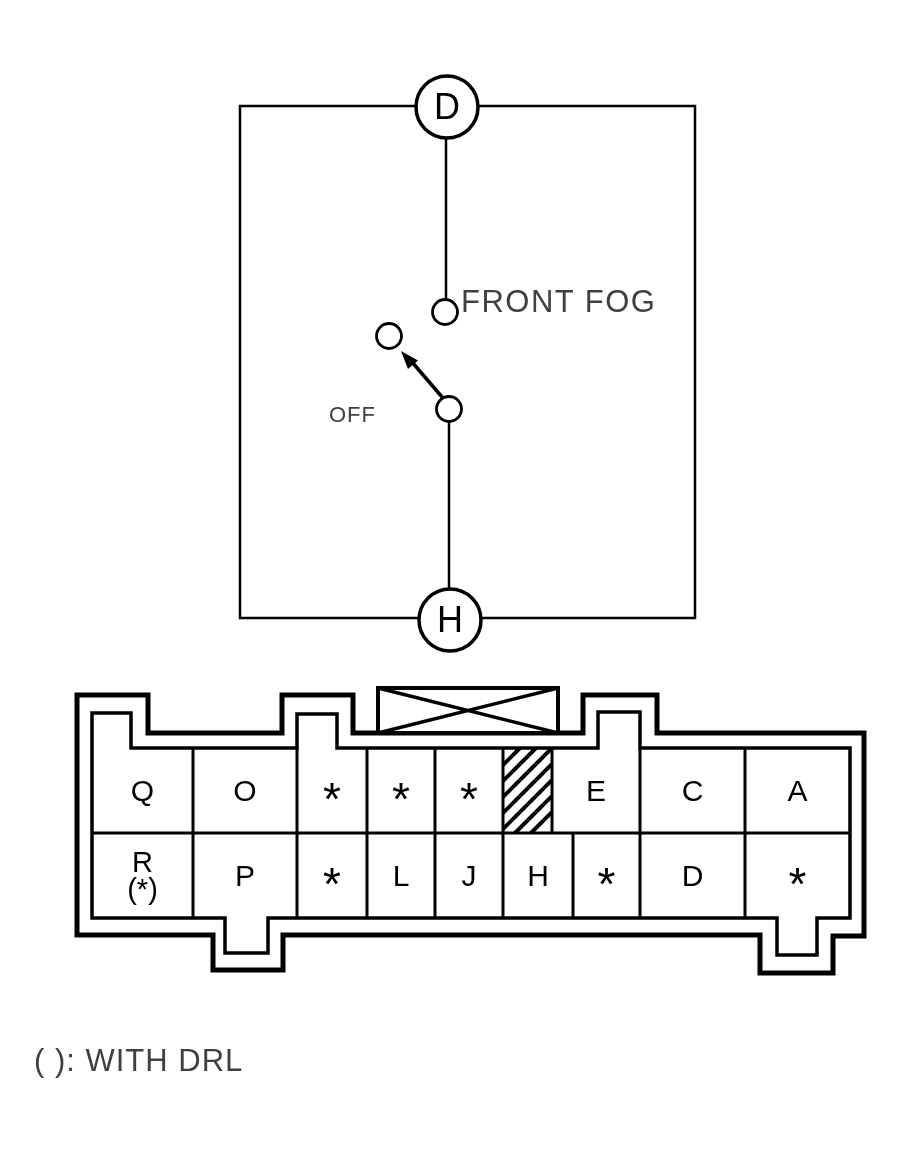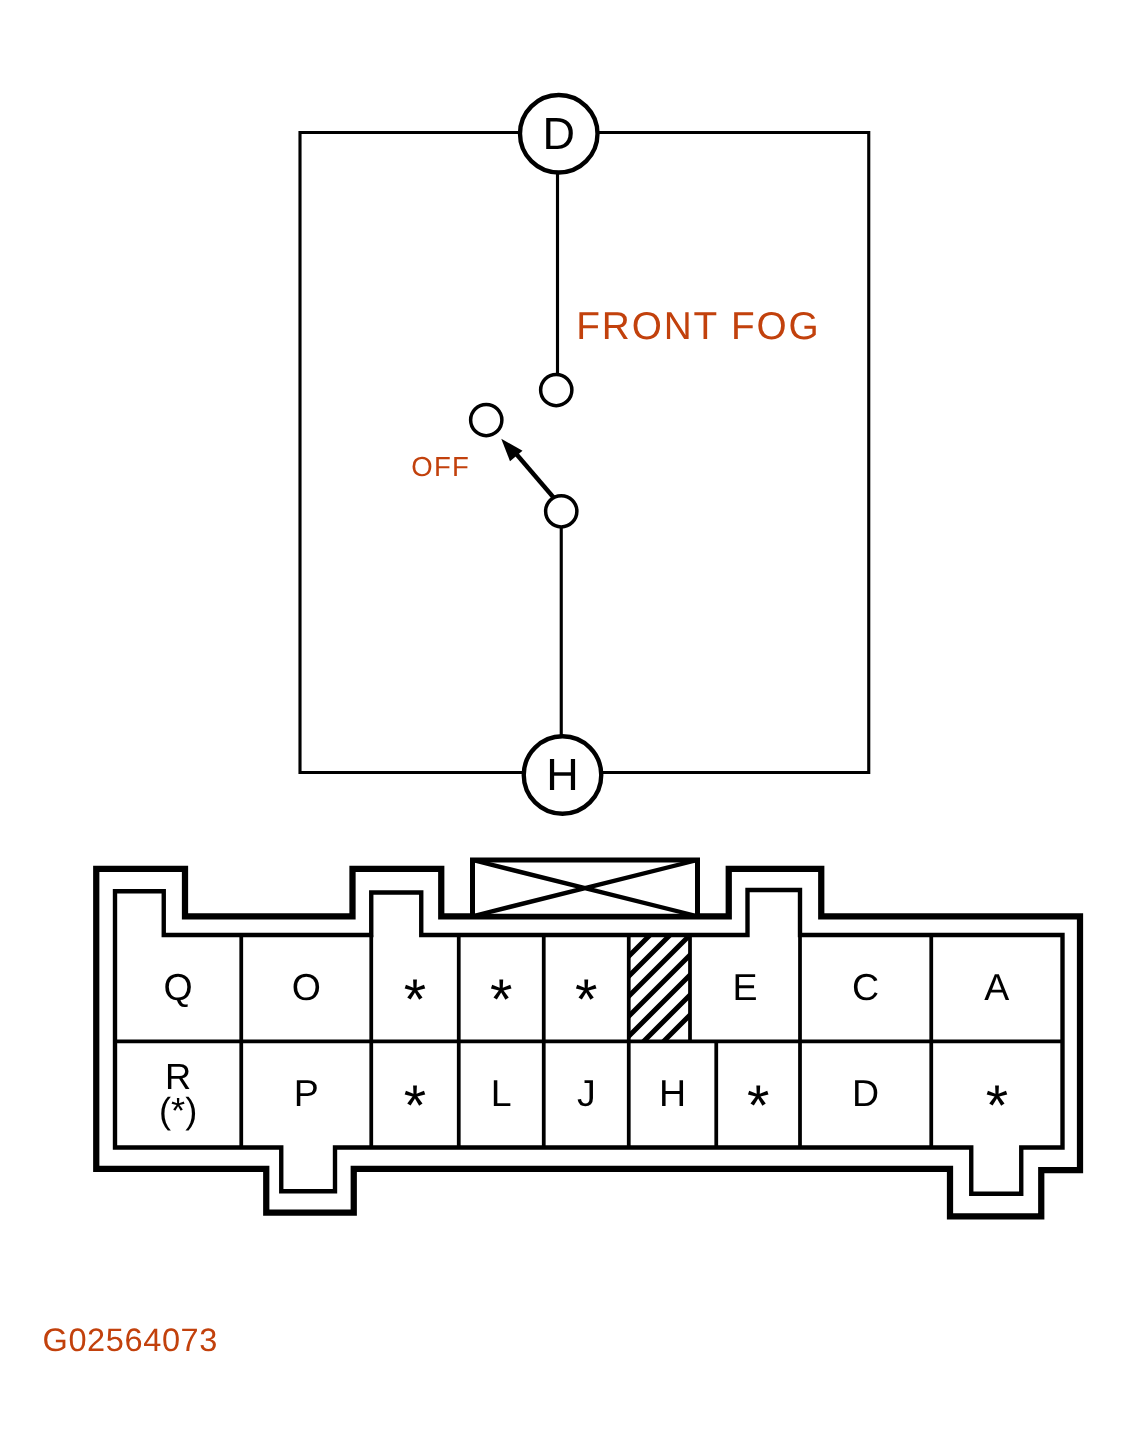--- a/index.html
+++ b/index.html
@@ -1,21 +1,21 @@
 <!DOCTYPE html>
 <html><head>
 <meta charset="utf-8">
 <style>
   html,body{margin:0;padding:0;background:#fff;}
   #canvas{
     position:relative;width:903px;height:1160px;background:#fff;overflow:hidden;
     font-family:"Liberation Sans",sans-serif;color:#000;
   }
   #linework{position:absolute;left:0;top:0;}
-  .lbl{position:absolute;color:#c2410c;white-space:nowrap;}
+  .lbl{position:absolute;color:#404040;white-space:nowrap;margin-top:41px;}
   .term{
     position:absolute;width:64px;height:48px;display:flex;align-items:center;justify-content:center;
     font-size:36px;line-height:1;
   }
   .comp-lbl{left:461px;top:243px;font-size:31px;letter-spacing:1.5px;}
   .off-lbl{left:329px;top:361px;font-size:22px;letter-spacing:1px;}
   .legend-lbl{left:34px;top:1002px;font-size:31px;letter-spacing:1px;}
   .figid-lbl{left:34px;top:1057px;font-size:26px;letter-spacing:.5px;}
   .cell{
     position:absolute;display:flex;align-items:center;justify-content:center;
@@ -88,14 +88,14 @@
 (*)</div>
   <div class="cell" style="left:193px;top:833px;width:104px;height:85px;">P</div>
   <div class="cell ast" style="left:297px;top:833px;width:70px;height:85px;">*</div>
   <div class="cell" style="left:367px;top:833px;width:68px;height:85px;">L</div>
   <div class="cell" style="left:435px;top:833px;width:68px;height:85px;">J</div>
   <div class="cell" style="left:503px;top:833px;width:70px;height:85px;">H</div>
   <div class="cell ast" style="left:573px;top:833px;width:67px;height:85px;">*</div>
   <div class="cell" style="left:640px;top:833px;width:105px;height:85px;">D</div>
   <div class="cell ast" style="left:745px;top:833px;width:105px;height:85px;">*</div>
 
-  <div class="lbl figid-lbl">G02564073</div>
+  <div class="lbl legend-lbl">( ): WITH DRL</div>
 </div>
 
 </body></html>

